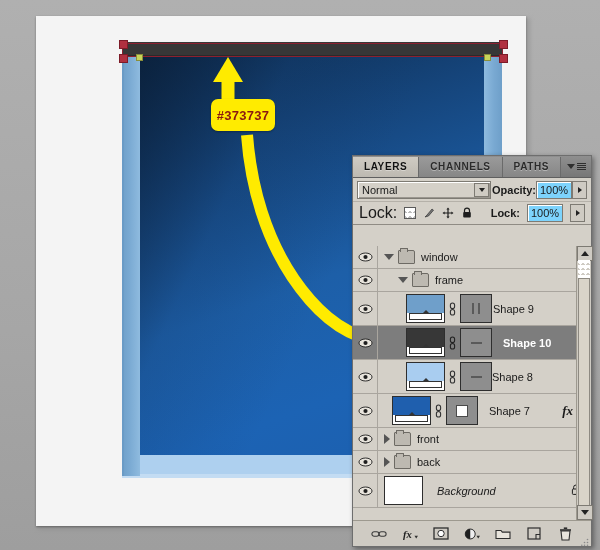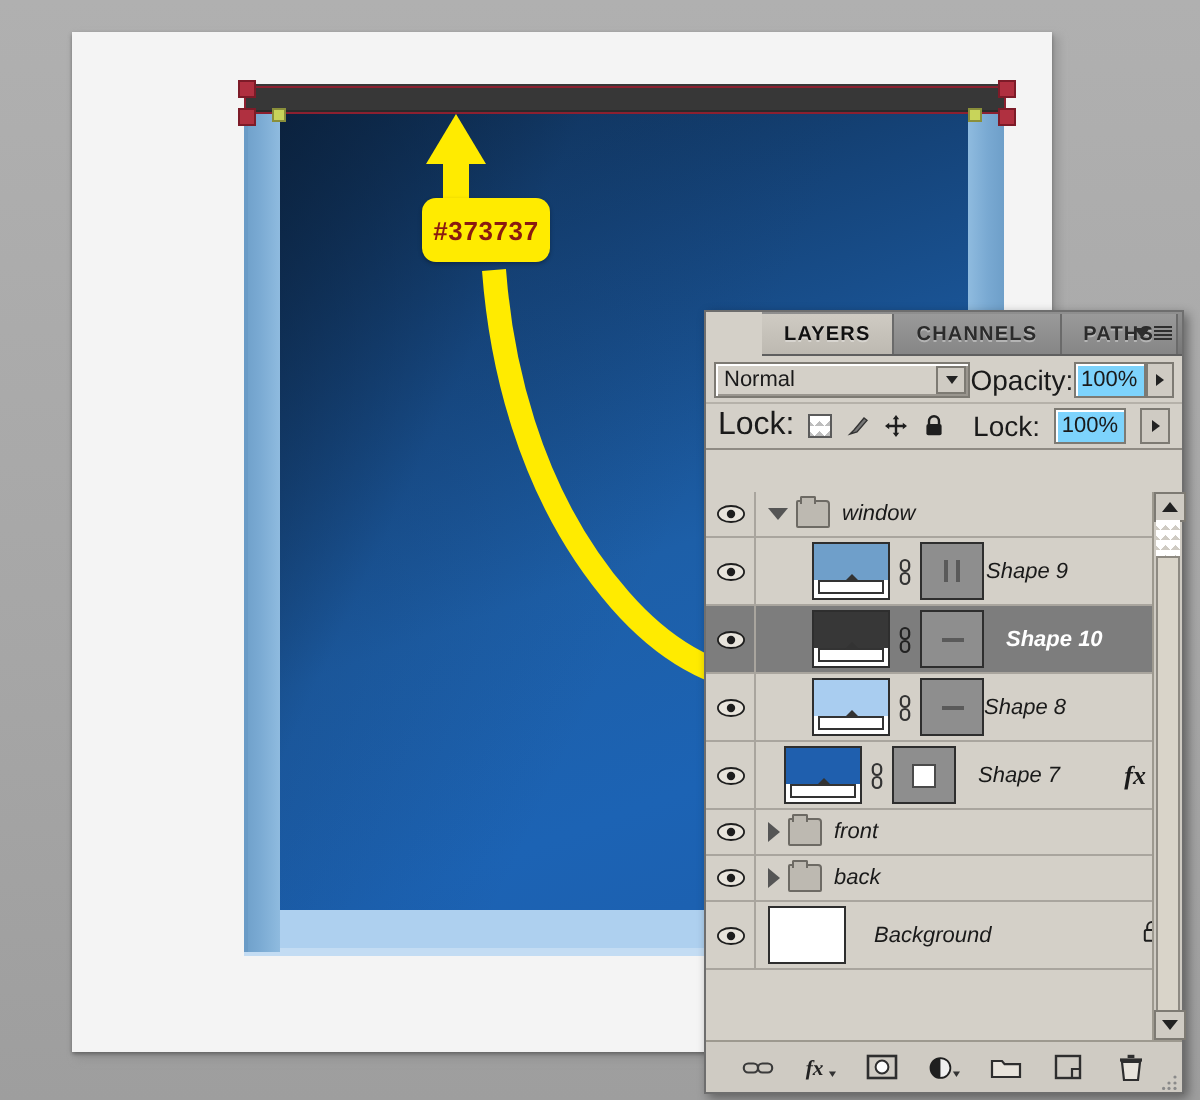--- a/index.html
+++ b/index.html
@@ -98,21 +98,21 @@
     position:absolute;left:352px;top:155px;width:238px;height:390px;
     background:#d4d0c8;
     border:1px solid #6e6e6e;
     box-shadow:2px 2px 5px rgba(0,0,0,.4);
     font-size:11px;color:#1a1a1a;
   }
   .panel-tabs{
     position:relative;height:21px;
     background:linear-gradient(180deg,#8f8f8f 0%,#777 100%);
     border-bottom:1px solid #5f5f5f;
-    display:flex;align-items:flex-end;margin-left:28px;
+    display:flex;align-items:center;
   }
   .tab{
     height:20px;padding:0 11px;display:flex;align-items:center;
     font-size:10px;font-weight:700;letter-spacing:.6px;color:#2b2b2b;
     background:linear-gradient(180deg,#9a9a9a 0%,#868686 100%);
     border-right:1px solid #6a6a6a;
     text-shadow:0 1px 0 rgba(255,255,255,.35);
   }
   .tab.active{
     background:linear-gradient(180deg,#cfcbc3 0%,#bdb9b1 100%);
@@ -137,21 +137,21 @@
     box-shadow:inset 1px 1px 0 #fff, inset -1px -1px 0 #9a968f;
     display:flex;align-items:center;padding-left:4px;font-size:11px;
     position:relative;
   }
   .sel-arrow{
     position:absolute;right:1px;top:1px;width:13px;height:12px;
     background:#cfcbc3;border:1px solid #7d7a73;
     display:flex;align-items:center;justify-content:center;
   }
   .sel-arrow::after{content:"";border-left:3px solid transparent;border-right:3px solid transparent;border-top:4px solid #222;}
-  .field-label{font-size:14px;margin-left:auto;}
+  .field-label{font-size:11px;margin-left:auto;font-weight:bold;}
   .numbox{
     height:16px;min-width:34px;background:#7dd3fc;
     border:1px solid #7d7a73;
     box-shadow:inset 1px 1px 0 #fff;
     display:flex;align-items:center;justify-content:center;font-size:11px;
   }
   .spin{
     width:13px;height:16px;background:#cfcbc3;border:1px solid #7d7a73;
     display:flex;align-items:center;justify-content:center;
   }
@@ -182,21 +182,21 @@
   }
   .eye{width:15px;height:10px;}
   .indent{flex:none;}
   .tri{width:0;height:0;border-left:5px solid transparent;border-right:5px solid transparent;border-top:6px solid #555;margin-right:4px;flex:none;}
   .tri.collapsed{border-top:5px solid transparent;border-bottom:5px solid transparent;border-left:6px solid #555;border-right:0;}
   .folder{
     width:15px;height:12px;background:#bdb9b1;border:1px solid #6d6a64;
     border-radius:1px 2px 1px 1px;position:relative;margin-right:6px;flex:none;
   }
   .folder::before{content:"";position:absolute;left:1px;top:-3px;width:6px;height:3px;background:#bdb9b1;border:1px solid #6d6a64;border-bottom:none;border-radius:1px 1px 0 0;}
-  .layer-name{font-size:11px;color:#1a1a1a;white-space:nowrap;font-style:italic;}
+  .layer-name{font-size:11px;color:#1a1a1a;white-space:nowrap;}
   .layer-name.italic{font-style:italic;}
 
   .thumb{
     width:37px;height:27px;border:1px solid #2e2e2e;background:#fff;
     flex:none;position:relative;overflow:hidden;
   }
   .thumb .tb-top{position:absolute;left:0;top:0;right:0;height:18px;}
   .thumb .tb-strip{position:absolute;left:2px;right:2px;bottom:2px;height:5px;background:#fff;border:1px solid #333;}
   .thumb .tb-strip::after{content:"";position:absolute;left:50%;top:-4px;margin-left:-4px;border-left:4px solid transparent;border-right:4px solid transparent;border-bottom:4px solid #333;}
   .link-ico{width:9px;height:14px;margin:0 3px;flex:none;display:flex;align-items:center;justify-content:center;}
@@ -352,20 +352,32 @@
               <ellipse cx="8" cy="5.5" rx="7.2" ry="4.4" fill="#e8e4dc" stroke="#1e1e1e" stroke-width="1"></ellipse>
               <circle cx="8" cy="5.5" r="2.3" fill="#1e1e1e"></circle>
             </svg>
         </div>
         <span class="indent" style="width:6px"></span>
         <span class="tri"></span>
         <span class="folder"></span>
         <span class="layer-name">window</span>
       </div>
 
+      <div class="layer-row group-row">
+        <div class="eye-cell">
+          <svg class="eye" viewBox="0 0 16 11">
+              <ellipse cx="8" cy="5.5" rx="7.2" ry="4.4" fill="#e8e4dc" stroke="#1e1e1e" stroke-width="1"></ellipse>
+              <circle cx="8" cy="5.5" r="2.3" fill="#1e1e1e"></circle>
+            </svg>
+        </div>
+        <span class="indent" style="width:20px"></span>
+        <span class="tri"></span>
+        <span class="folder"></span>
+        <span class="layer-name">frame</span>
+      </div>
 
       <div class="layer-row">
         <div class="eye-cell">
           <svg class="eye" viewBox="0 0 16 11">
               <ellipse cx="8" cy="5.5" rx="7.2" ry="4.4" fill="#e8e4dc" stroke="#1e1e1e" stroke-width="1"></ellipse>
               <circle cx="8" cy="5.5" r="2.3" fill="#1e1e1e"></circle>
             </svg>
         </div>
         <span class="indent" style="width:28px"></span>
         <span class="thumb">

